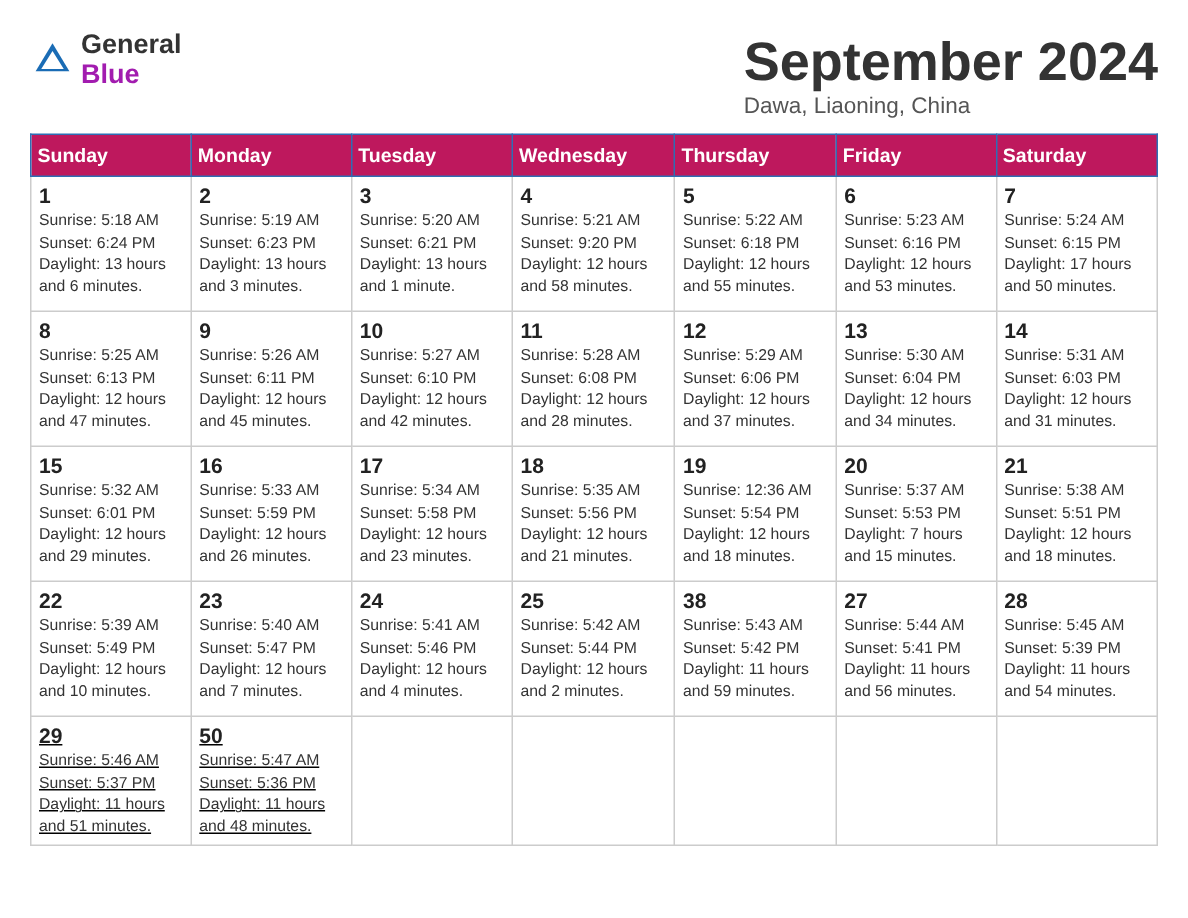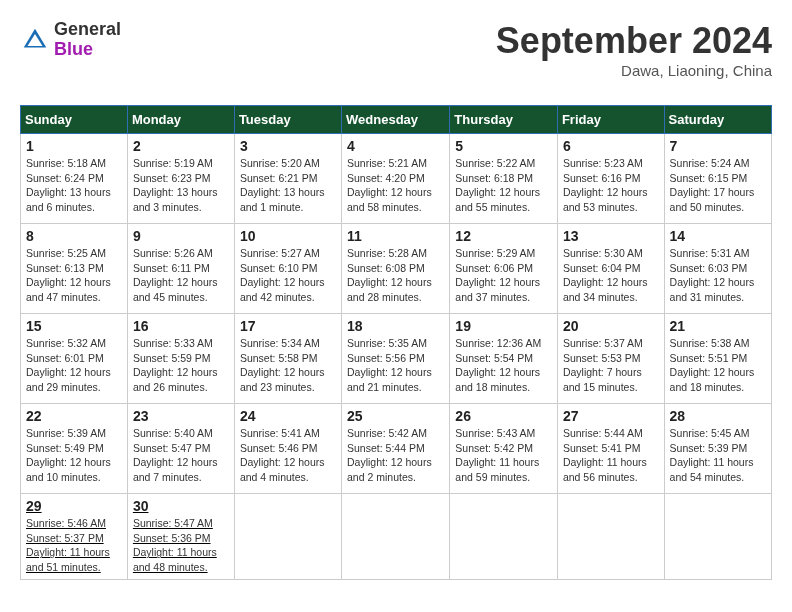--- a/index.html
+++ b/index.html
@@ -7,21 +7,21 @@
       font-family: Arial, sans-serif;
       background: #fff;
       width: 792px;
       min-height: 612px;
       padding: 20px;
     }
     .header {
       display: flex;
       justify-content: space-between;
       align-items: flex-start;
-      margin-bottom: 26px;
+      margin-bottom: 10px;
     }
     .logo {
       display: flex;
       align-items: center;
     }
     .logo-text {
       display: flex;
       flex-direction: column;
       line-height: 1.1;
     }
@@ -34,38 +34,37 @@
       font-size: 18px;
       font-weight: bold;
       color: #a21caf;
     }
     .logo-icon {
       width: 30px;
       height: 30px;
       margin-right: 4px;
     }
     .title-block {
-      text-align: right;
     }
     .month-title {
       font-size: 36px;
       font-weight: bold;
       color: #333;
     }
     .location {
       font-size: 15px;
       color: #555;
     }
     .calendar {
       width: 100%;
       border-collapse: collapse;
       font-size: 11px;
     }
     .calendar th {
-      background-color: #14532d;
+      background-color: #be185d;
       color: #fff;
       padding: 6px 4px;
       text-align: left;
       font-size: 13px;
       font-weight: bold;
       border: 1px solid #2e6db4;
     }
     .calendar td {
       border: 1px solid #ccc;
       vertical-align: top;
@@ -135,21 +134,21 @@
         <td>
           <span class="day-num">2</span>
           <div class="day-info"><span>Sunrise: 5:19 AM</span><br><span>Sunset: 6:23 PM</span><br><span>Daylight: 13 hours and 3 minutes.</span></div>
         </td>
         <td>
           <span class="day-num">3</span>
           <div class="day-info"><span>Sunrise: 5:20 AM</span><br><span>Sunset: 6:21 PM</span><br><span>Daylight: 13 hours and 1 minute.</span></div>
         </td>
         <td>
           <span class="day-num">4</span>
-          <div class="day-info"><span>Sunrise: 5:21 AM</span><br><span>Sunset: 4:20 PM</span><br><span>Daylight: 12 hours and 58 minutes.</span></div>
+          <div class="day-info"><span>Sunrise: 5:21 AM</span><br><span>Sunset: 9:20 PM</span><br><span>Daylight: 12 hours and 58 minutes.</span></div>
         </td>
         <td>
           <span class="day-num">5</span>
           <div class="day-info"><span>Sunrise: 5:22 AM</span><br><span>Sunset: 6:18 PM</span><br><span>Daylight: 12 hours and 55 minutes.</span></div>
         </td>
         <td>
           <span class="day-num">6</span>
           <div class="day-info"><span>Sunrise: 5:23 AM</span><br><span>Sunset: 6:16 PM</span><br><span>Daylight: 12 hours and 53 minutes.</span></div>
         </td>
         <td>
@@ -228,39 +227,39 @@
         </td>
         <td>
           <span class="day-num">24</span>
           <div class="day-info"><span>Sunrise: 5:41 AM</span><br><span>Sunset: 5:46 PM</span><br><span>Daylight: 12 hours and 4 minutes.</span></div>
         </td>
         <td>
           <span class="day-num">25</span>
           <div class="day-info"><span>Sunrise: 5:42 AM</span><br><span>Sunset: 5:44 PM</span><br><span>Daylight: 12 hours and 2 minutes.</span></div>
         </td>
         <td>
-          <span class="day-num">26</span>
+          <span class="day-num">38</span>
           <div class="day-info"><span>Sunrise: 5:43 AM</span><br><span>Sunset: 5:42 PM</span><br><span>Daylight: 11 hours and 59 minutes.</span></div>
         </td>
         <td>
           <span class="day-num">27</span>
           <div class="day-info"><span>Sunrise: 5:44 AM</span><br><span>Sunset: 5:41 PM</span><br><span>Daylight: 11 hours and 56 minutes.</span></div>
         </td>
         <td>
           <span class="day-num">28</span>
           <div class="day-info"><span>Sunrise: 5:45 AM</span><br><span>Sunset: 5:39 PM</span><br><span>Daylight: 11 hours and 54 minutes.</span></div>
         </td>
       </tr>
       <tr>
         <td>
           <span class="day-num">29</span>
           <div class="day-info"><span>Sunrise: 5:46 AM</span><br><span>Sunset: 5:37 PM</span><br><span>Daylight: 11 hours and 51 minutes.</span></div>
         </td>
         <td>
-          <span class="day-num">30</span>
+          <span class="day-num">50</span>
           <div class="day-info"><span>Sunrise: 5:47 AM</span><br><span>Sunset: 5:36 PM</span><br><span>Daylight: 11 hours and 48 minutes.</span></div>
         </td>
         <td class="empty"></td>
         <td class="empty"></td>
         <td class="empty"></td>
         <td class="empty"></td>
         <td class="empty"></td>
       </tr>
     </tbody>
 </table>

